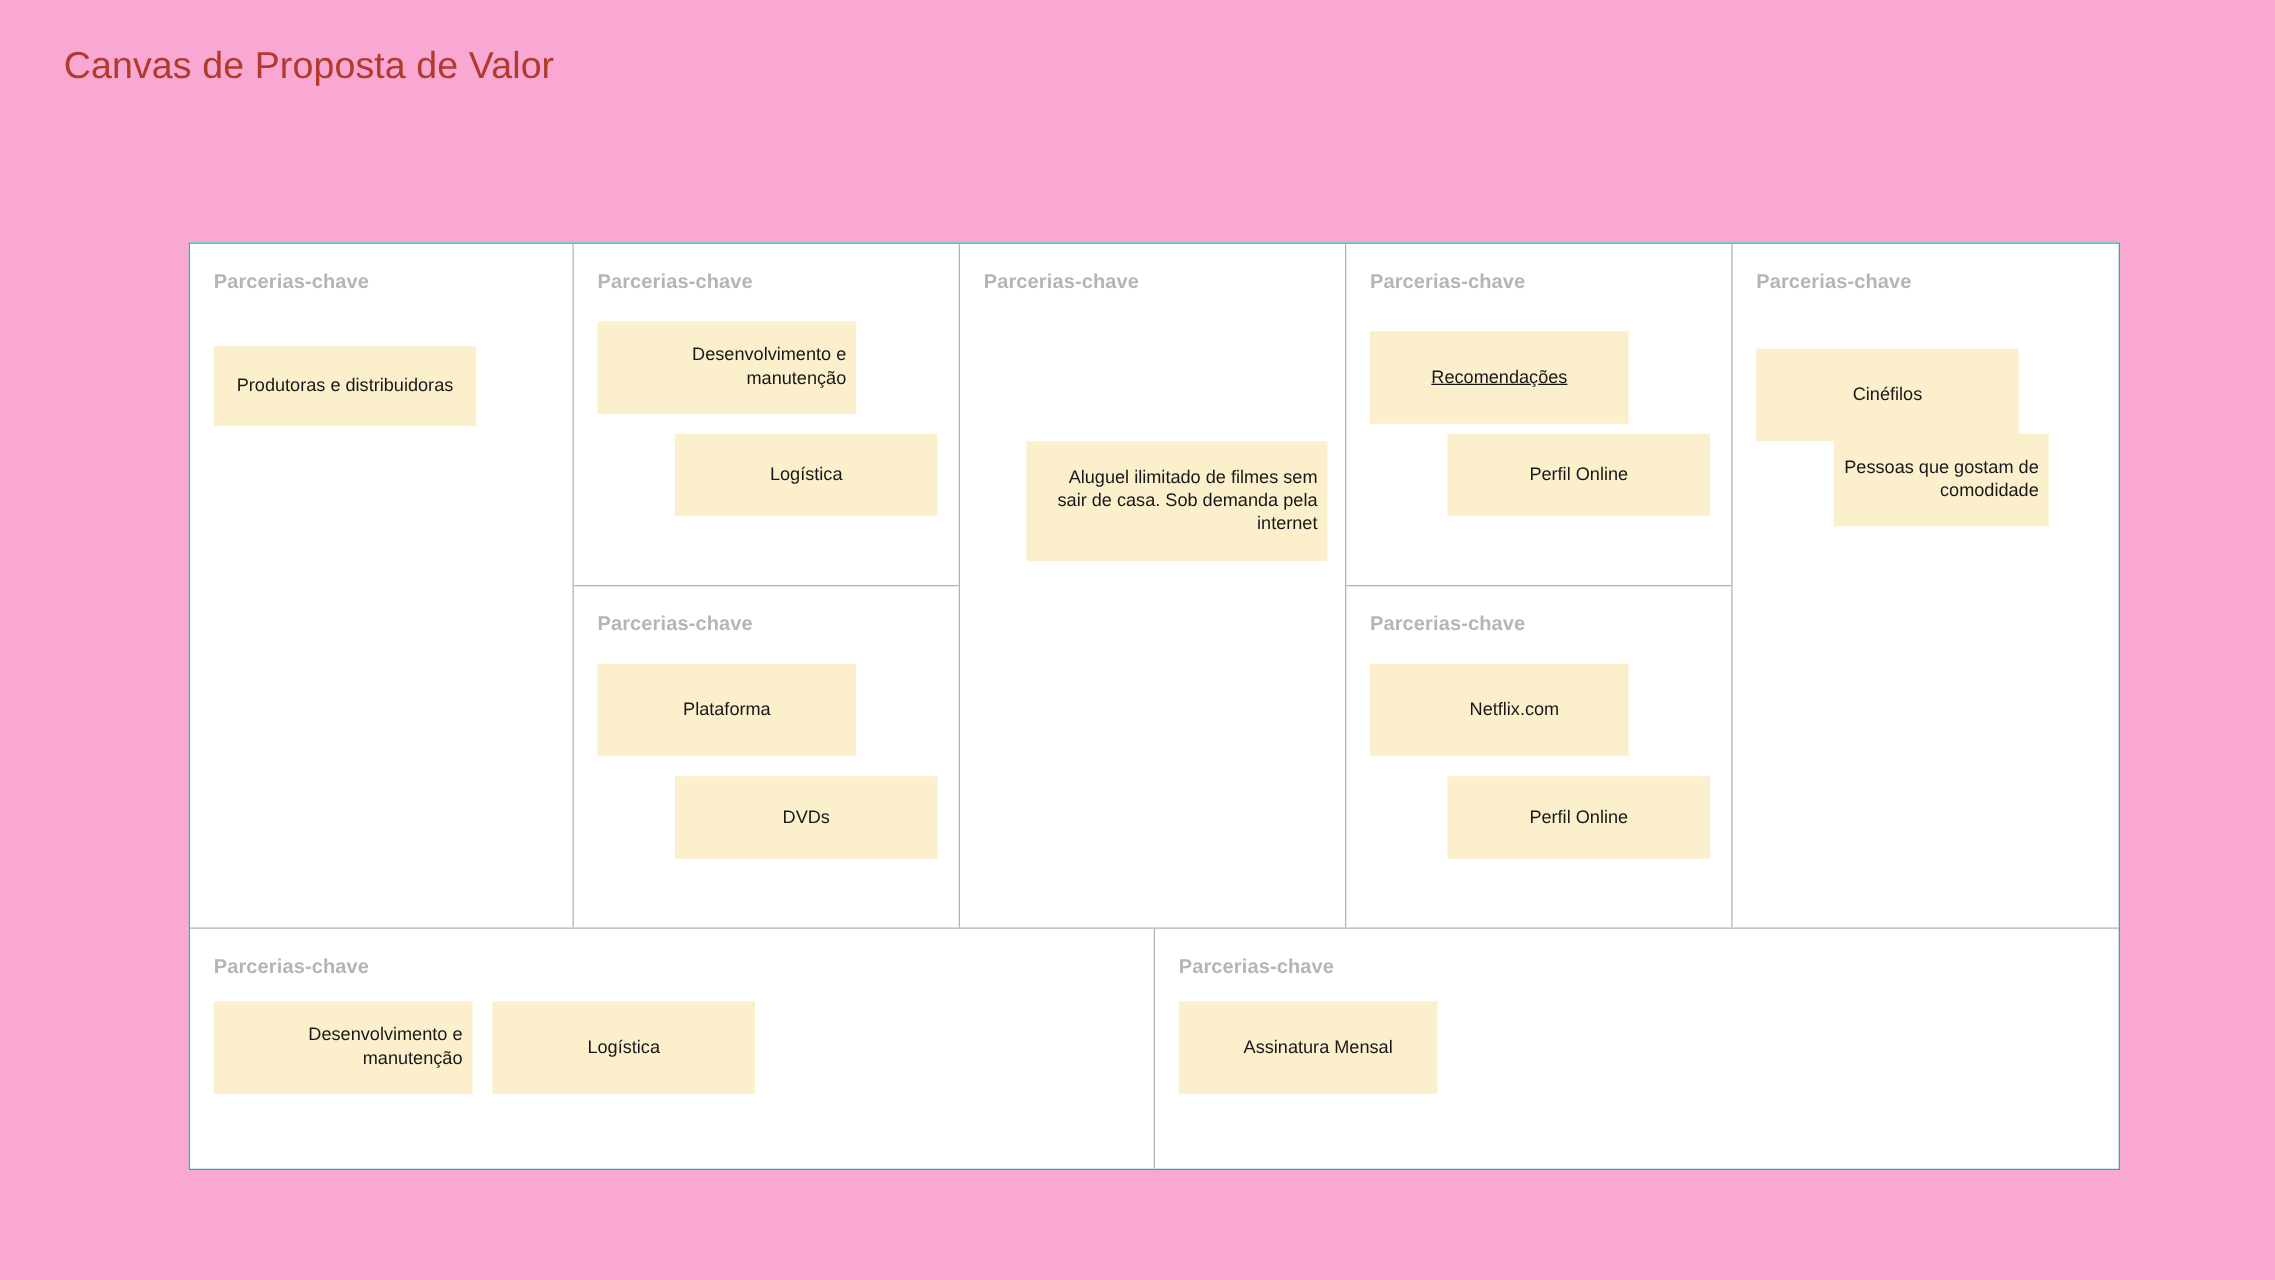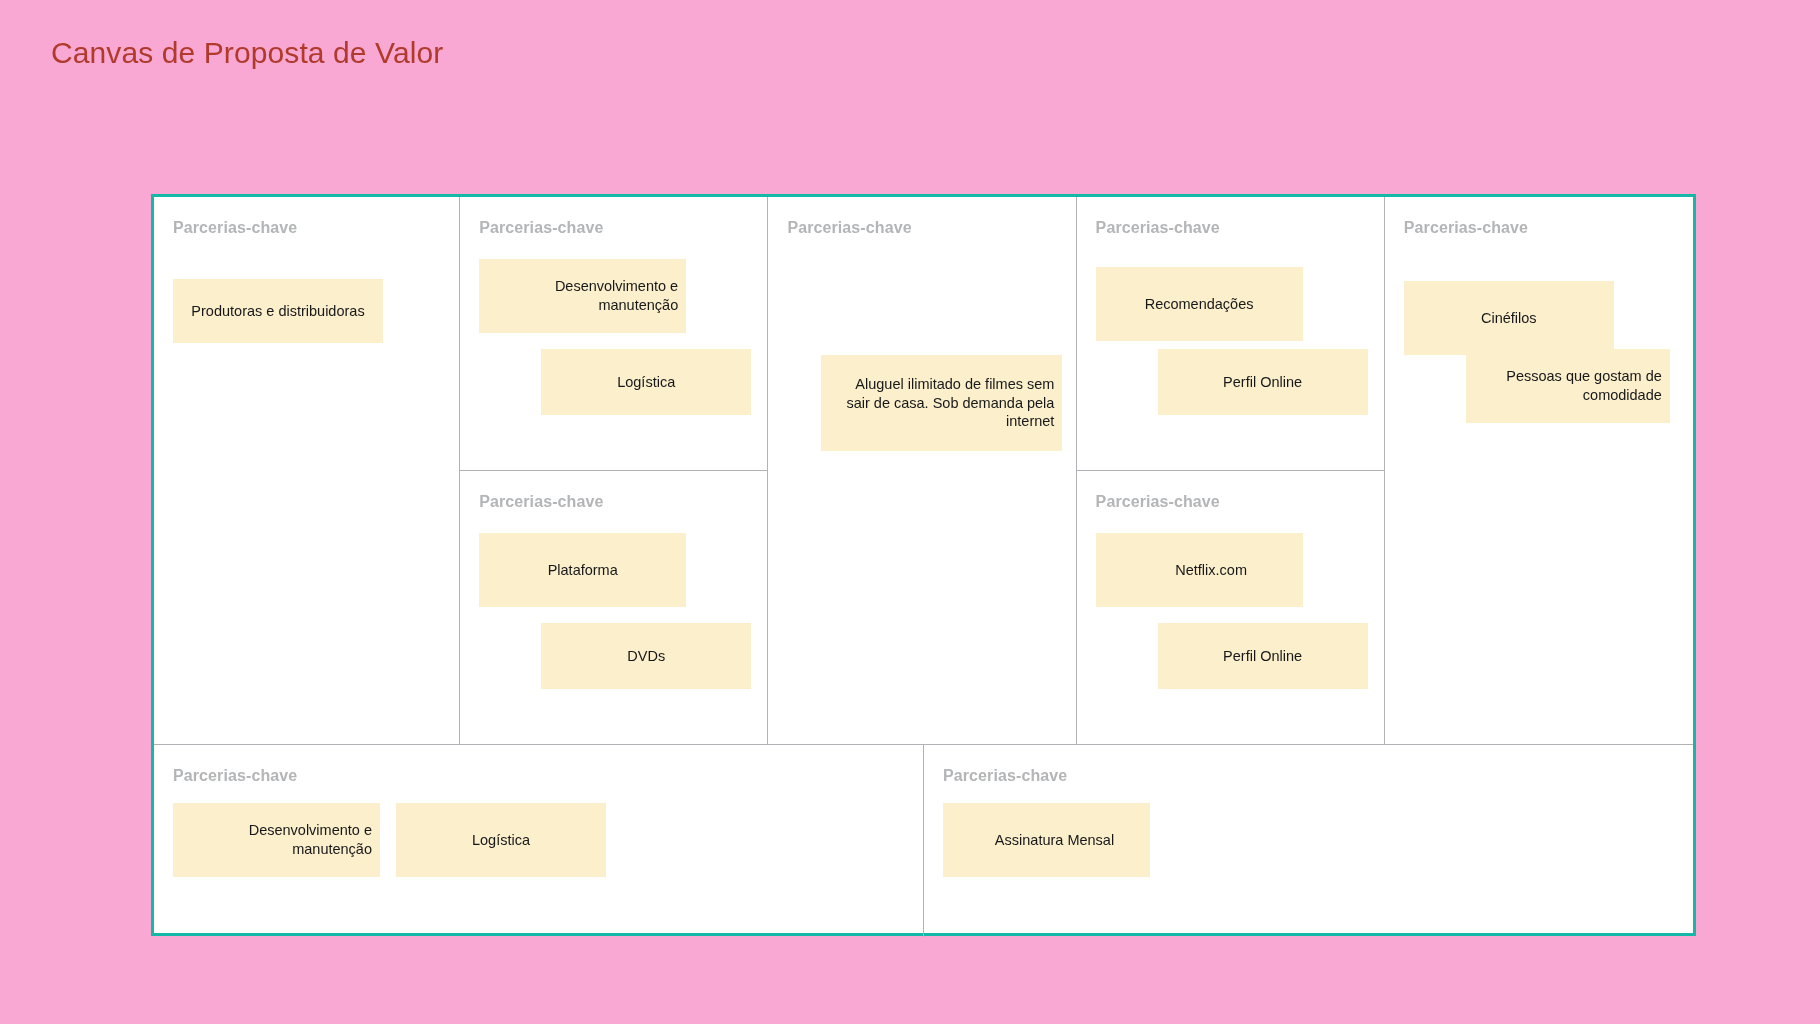--- a/index.html
+++ b/index.html
@@ -32,21 +32,21 @@
     white-space: nowrap;
   }
 
   
   .canvas {
     position: absolute;
     left: 151px;
     top: 194px;
     width: 1545px;
     height: 742px;
-    border: 3px solid #14b8a6;
+    border: 1px solid #14b8a6;
     background: #ffffff;
   }
 
   
   .canvas-upper {
     position: absolute;
     left: 0;
     top: 0;
     right: 0;
     height: 547px;
@@ -113,30 +113,30 @@
   .n-logistica  { left: 62px; top: 104px; width: 210px; height: 66px; }
 
   
   .n-plataforma { left: 0px;  top: 14px;  width: 207px; height: 74px; }
   .n-dvds       { left: 62px; top: 104px; width: 210px; height: 66px; }
 
   
   .n-aluguel    { left: 34px; top: 110px; width: 241px; height: 96px; }
 
   
-  .n-recomend   { left: 0px;  top: 22px;  width: 207px; height: 74px; }
+  .n-recomend   { left: 0px;  top: 22px;  width: 207px; height: 74px; text-decoration: underline; }
   .n-perfil-1   { left: 62px; top: 104px; width: 210px; height: 66px; }
 
   
   .n-netflix    { left: 0px;  top: 14px;  width: 207px; height: 74px; padding-left: 32px; }
   .n-perfil-2   { left: 62px; top: 104px; width: 210px; height: 66px; }
 
   
   .n-cinefilos  { left: 0px;  top: 36px;  width: 210px; height: 74px; }
-  .n-comodidade { left: 62px; top: 104px; width: 204px; height: 74px; }
+  .n-comodidade { left: 62px; top: 104px; width: 172px; height: 74px; }
 
   
   .canvas-lower {
     position: absolute;
     left: 0;
     right: 0;
     top: 547px;
     height: 193px;
     border-top: 1px solid #b0b2b5;
     display: flex;

